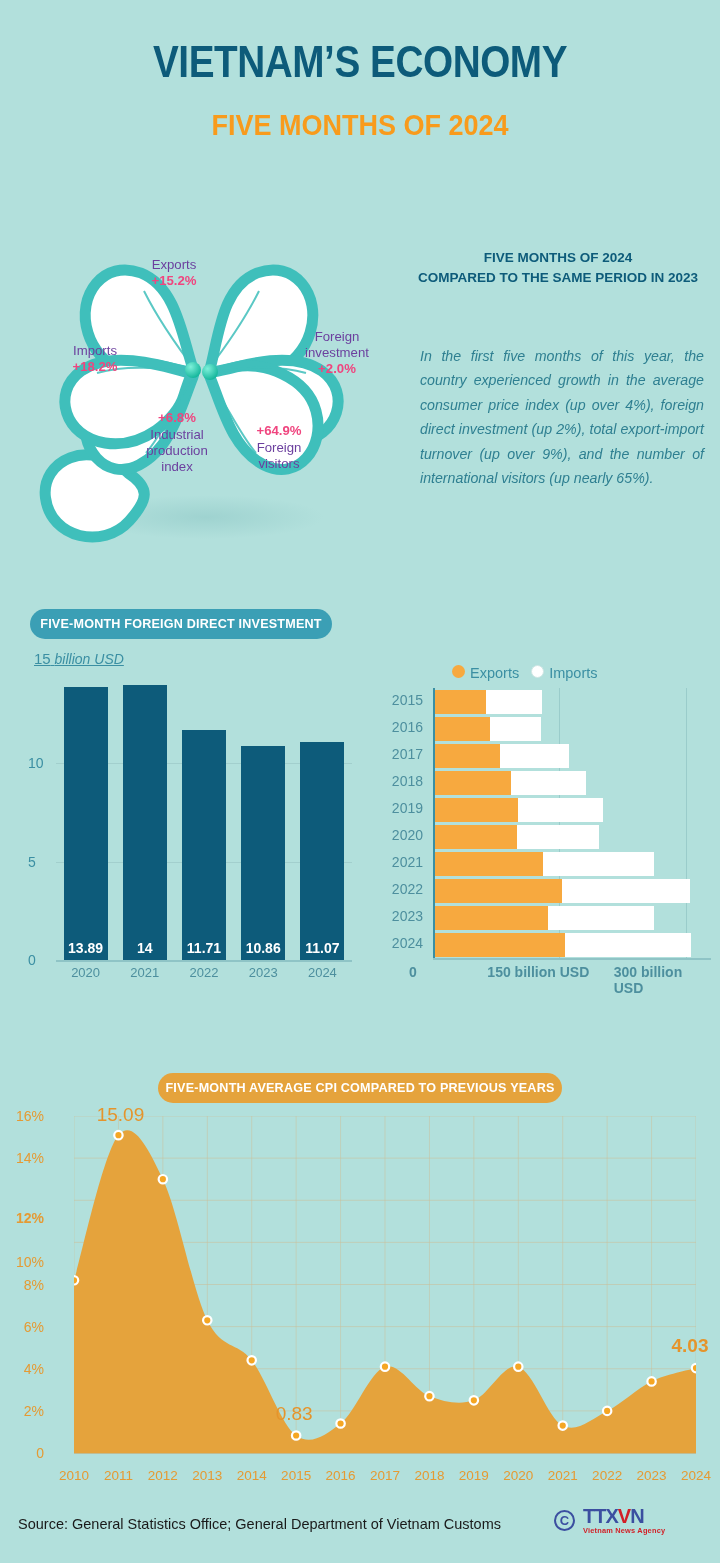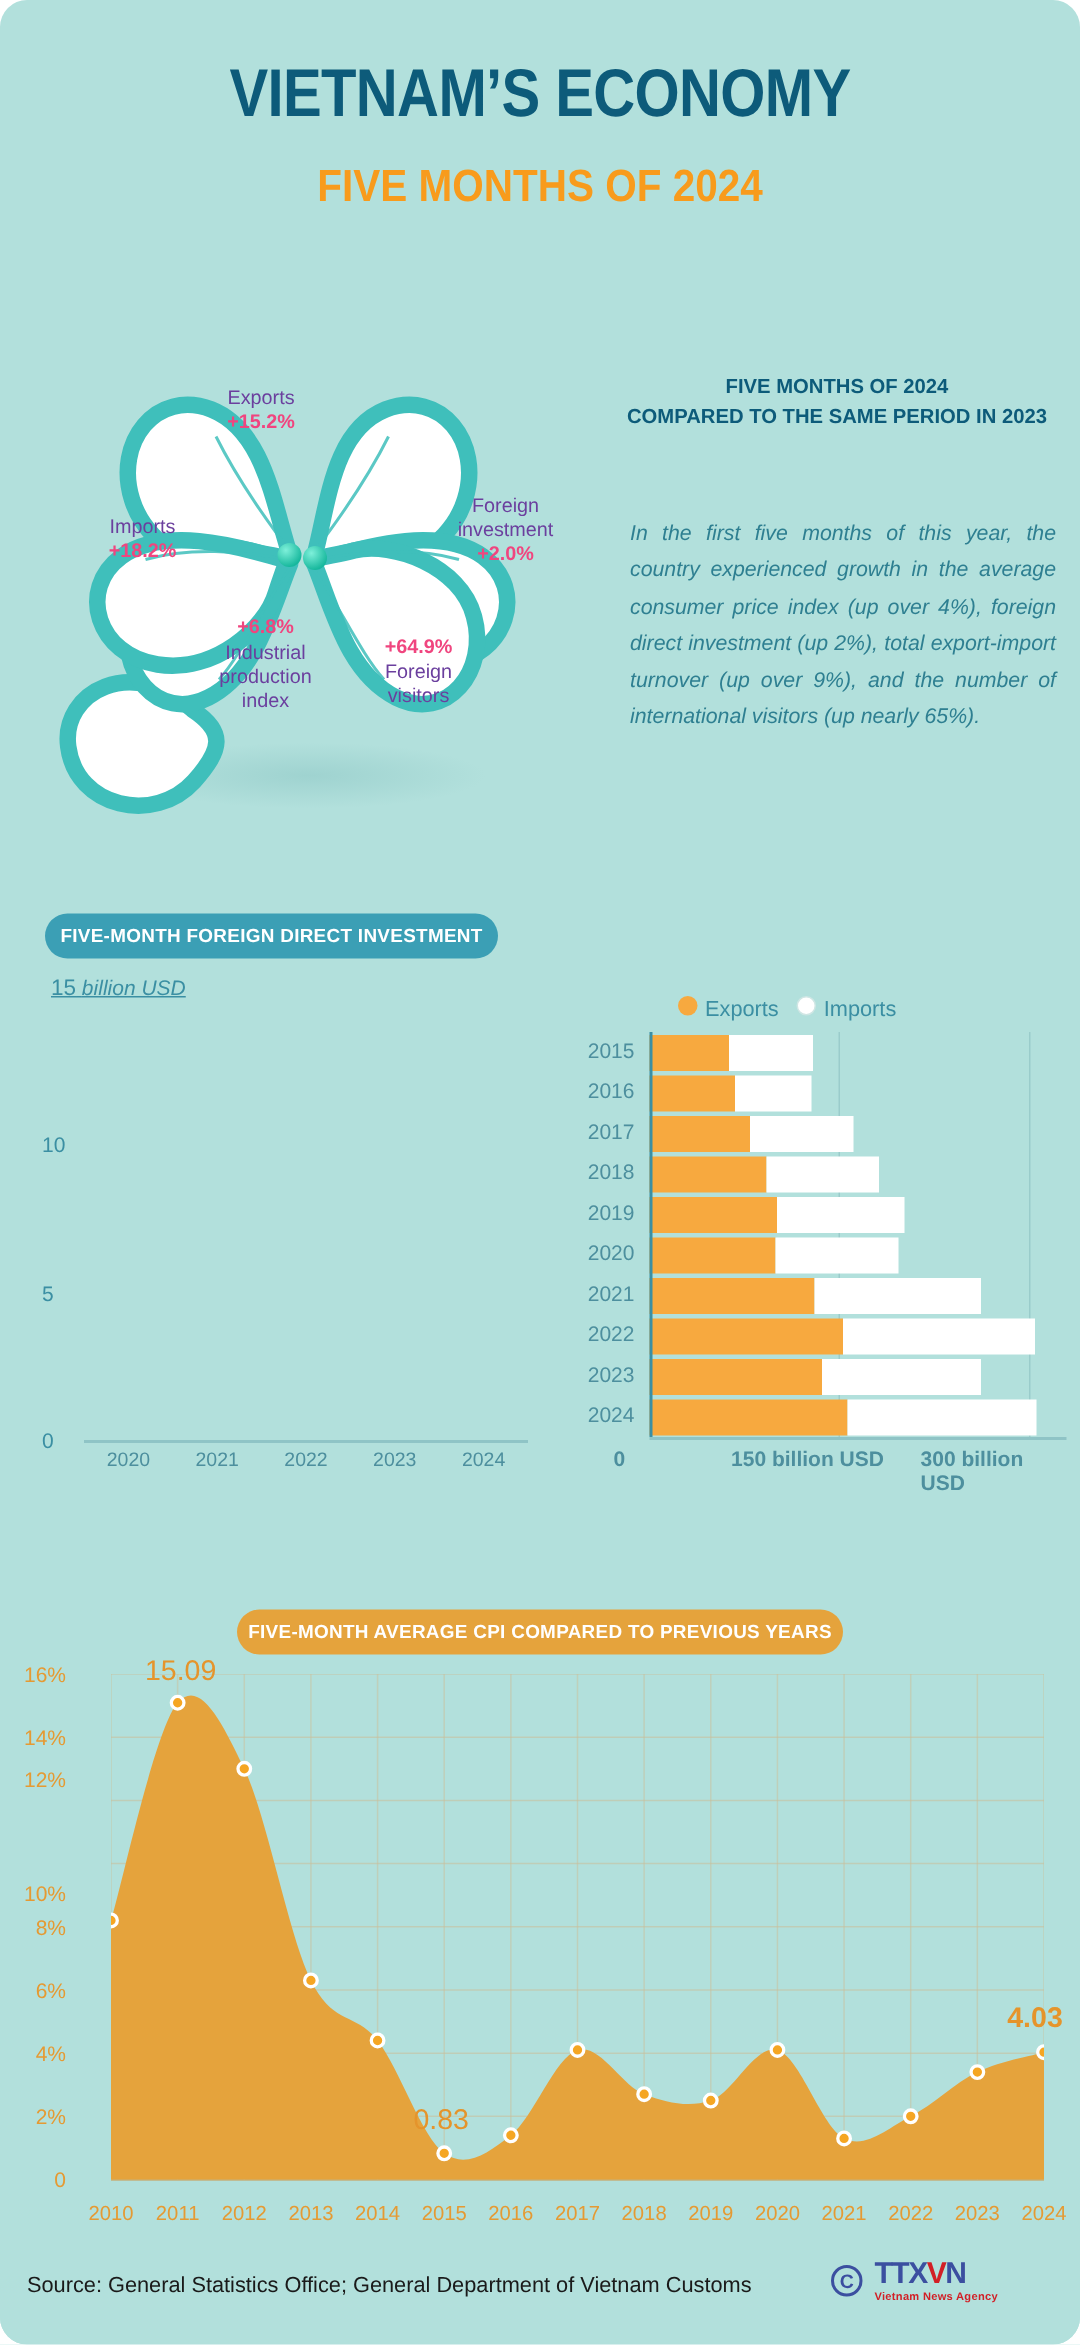--- a/index.html
+++ b/index.html
@@ -6,21 +6,20 @@
   html, body {
     width: 720px; height: 1563px;
     background: #ffffff;
     font-family: "Liberation Sans", sans-serif;
   }
   .page {
     position: relative;
     width: 720px; height: 1563px;
     background: #b2e0dc;
     overflow: hidden;
-    border-radius: 18px;
   }
 
   
   .title-main {
     position: absolute; top: 36px; left: 0; width: 720px;
     text-align: center;
     font-size: 45px; font-weight: bold; letter-spacing: -0.5px;
     color: #0d5b7a;
     font-family: "Liberation Sans", sans-serif;
     transform: scaleX(0.86);
@@ -248,20 +247,34 @@
 
   <div class="summary-head">
     <div>FIVE MONTHS OF 2024</div>
     <div>COMPARED TO THE SAME PERIOD IN 2023</div>
   </div>
   <div class="summary-body">In the first five months of this year, the country experienced growth in the average consumer price index (up over 4%), foreign direct investment (up 2%), total export-import turnover (up over 9%), and the number of international visitors (up nearly 65%).</div>
 
   <div class="pill pill-teal" id="pill-fdi">FIVE-MONTH FOREIGN DIRECT INVESTMENT</div>
   <div class="fdi">
     <div class="fdi-unit"><b id="fdi-top-tick">15</b> <span id="fdi-unit-text">billion USD</span></div>
+    <div class="fdi-plot" id="fdi-plot">
+        <div class="fdi-grid" style="top: 196.667px;"></div>
+        <div class="fdi-grid" style="top: 98.3333px;"></div>
+        <div class="fdi-bar" style="left: 7.6px; height: 273.17px;"></div>
+        <div class="fdi-val" style="left: 7.6px;">13.89</div>
+        <div class="fdi-bar" style="left: 66.8px; height: 275.333px;"></div>
+        <div class="fdi-val" style="left: 66.8px;">14</div>
+        <div class="fdi-bar" style="left: 126px; height: 230.297px;"></div>
+        <div class="fdi-val" style="left: 126px;">11.71</div>
+        <div class="fdi-bar" style="left: 185.2px; height: 213.58px;"></div>
+        <div class="fdi-val" style="left: 185.2px;">10.86</div>
+        <div class="fdi-bar" style="left: 244.4px; height: 217.71px;"></div>
+        <div class="fdi-val" style="left: 244.4px;">11.07</div>
+      </div>
     <div class="fdi-axis"></div>
     <div id="fdi-yticks">
         <div class="fdi-ytick" style="top: 310px;">0</div>
         <div class="fdi-ytick" style="top: 211.667px;">5</div>
         <div class="fdi-ytick" style="top: 113.333px;">10</div>
       </div>
     <div id="fdi-years">
         <div class="fdi-year" style="left: 46.6px; top: 315px;">2020</div>
         <div class="fdi-year" style="left: 105.8px; top: 315px;">2021</div>
         <div class="fdi-year" style="left: 165px; top: 315px;">2022</div>
@@ -388,21 +401,21 @@
             <circle cx="577.5714285714286" cy="265.3875" r="4.2" fill="#f5a623" stroke="#ffffff" stroke-width="2.2"></circle>
             <circle cx="622" cy="252.118125" r="4.2" fill="#f5a623" stroke="#ffffff" stroke-width="2.2"></circle>
           </g>
         </svg>
         <div class="cpi-ytick" style="top: 337px;">0</div>
         <div class="cpi-ytick" style="top: 294.875px;">2%</div>
         <div class="cpi-ytick" style="top: 252.75px;">4%</div>
         <div class="cpi-ytick" style="top: 210.625px;">6%</div>
         <div class="cpi-ytick" style="top: 168.5px;">8%</div>
         <div class="cpi-ytick" style="top: 126.375px; margin-top: 20px;">10%</div>
-        <div class="cpi-ytick" style="top: 70px;">12%</div>
+        <div class="cpi-ytick" style="top: 102px; font-weight: bold;">12%</div>
         <div class="cpi-ytick" style="top: 42.125px;">14%</div>
         <div class="cpi-ytick" style="top: 0px;">16%</div>
         <div class="cpi-xtick" style="left: 0px;">2010</div>
         <div class="cpi-xtick" style="left: 44.4286px;">2011</div>
         <div class="cpi-xtick" style="left: 88.8571px;">2012</div>
         <div class="cpi-xtick" style="left: 133.286px;">2013</div>
         <div class="cpi-xtick" style="left: 177.714px;">2014</div>
         <div class="cpi-xtick" style="left: 222.143px;">2015</div>
         <div class="cpi-xtick" style="left: 266.571px;">2016</div>
         <div class="cpi-xtick" style="left: 311px;">2017</div>

